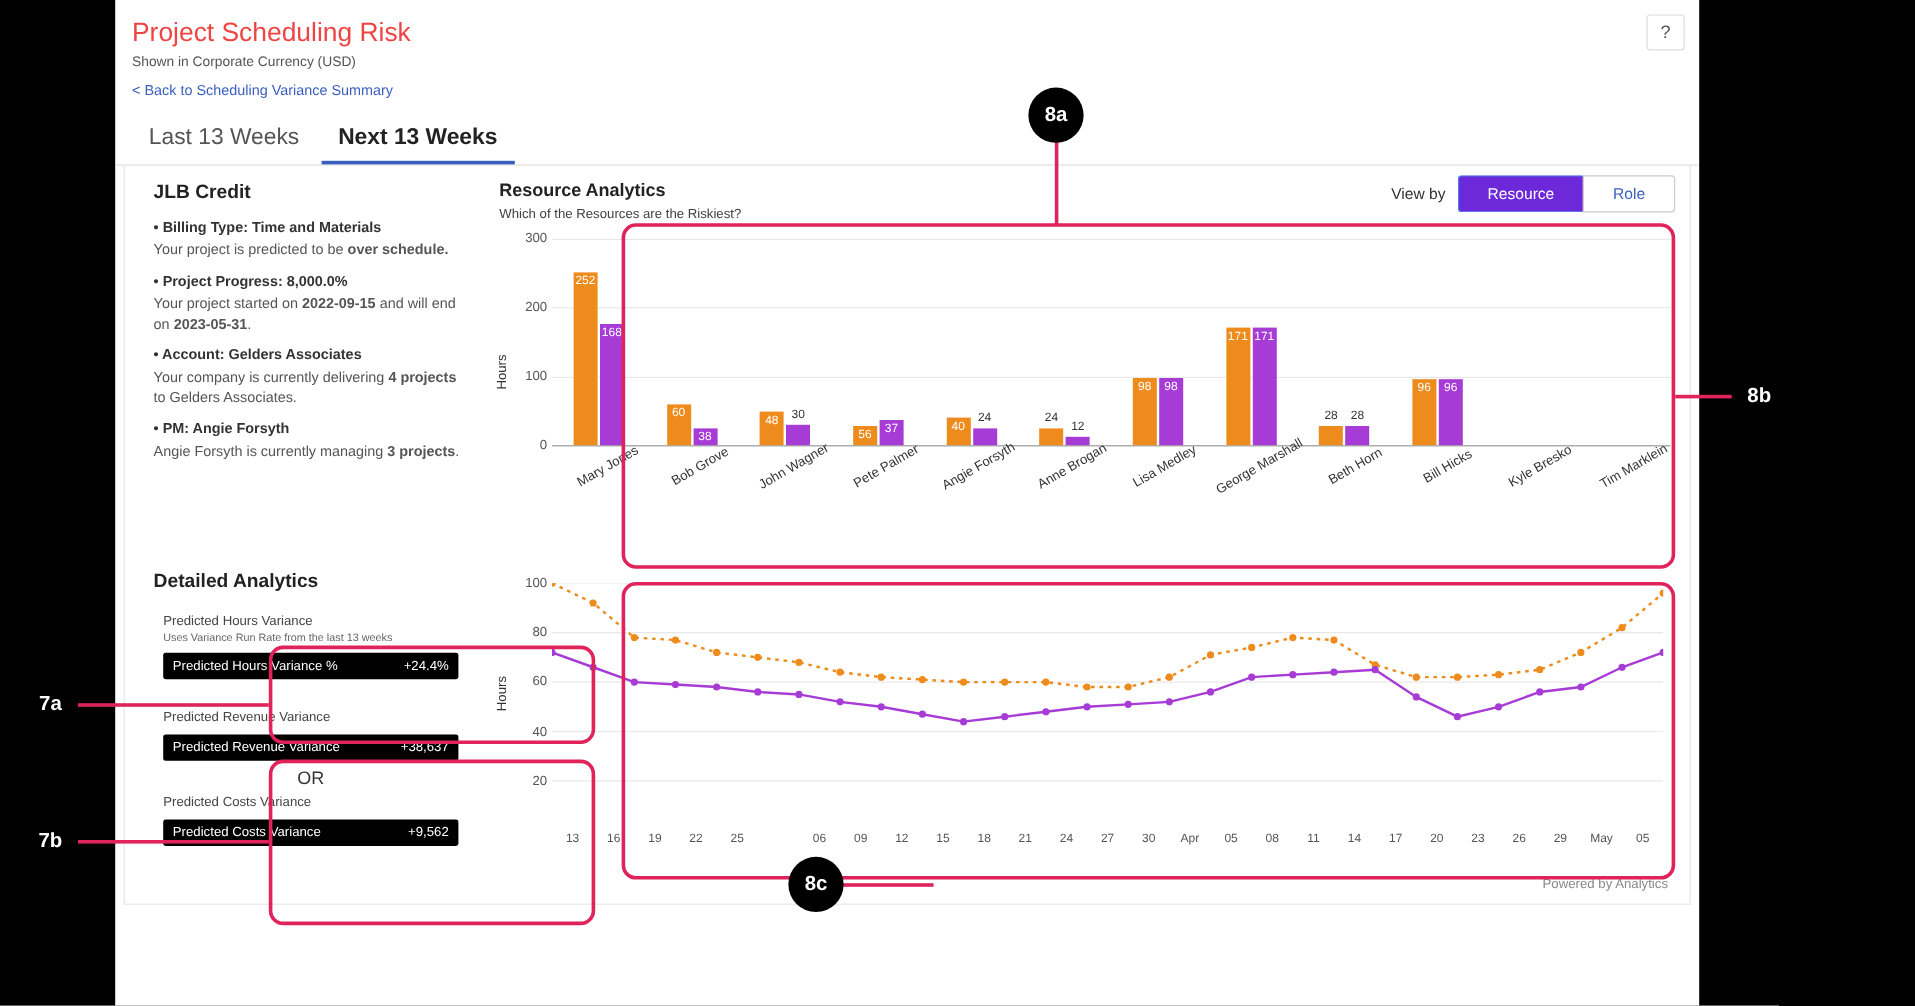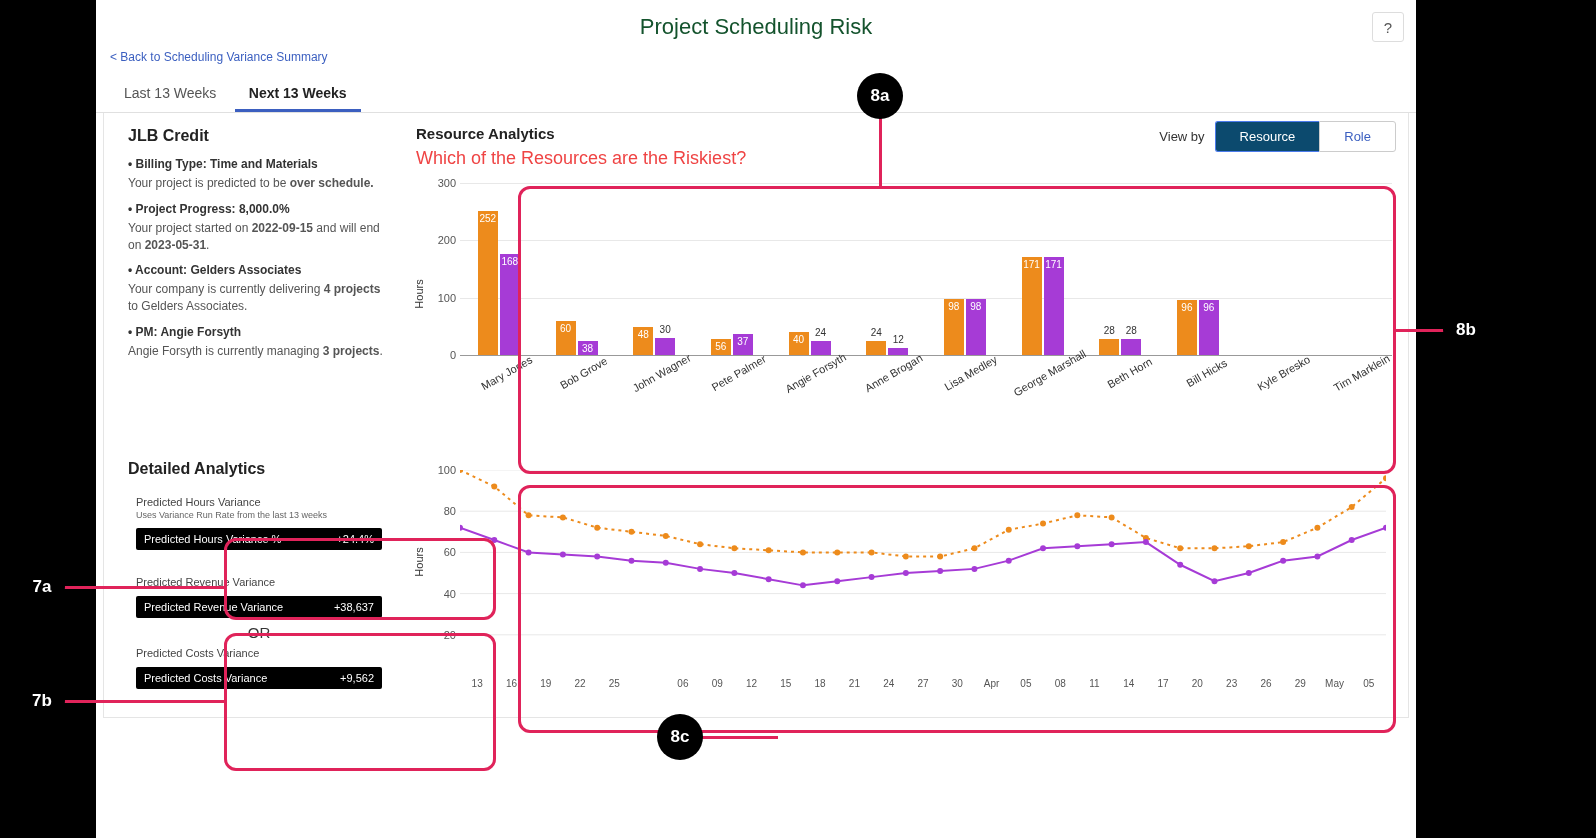--- a/index.html
+++ b/index.html
@@ -13,38 +13,38 @@
 .app-frame {
   position: absolute;
   left: 96px;
   top: 0;
   width: 1320px;
   height: 838px;
   background: #fff;
   overflow: hidden;
 }
 .header-area { padding: 14px 14px 4px 14px; }
-.page-title { font-size: 22px; font-weight: 400; color: #14532d; text-align: center; }
+.page-title { font-size: 22px; font-weight: 400; color: #ef4444; }
 .subtitle { font-size: 11.5px; color: #555; margin-top: 6px; }
 .back-link { font-size: 12px; color: #3b5fc0; margin-top: 10px; display: inline-block; }
 .help-btn {
   position: absolute; right: 12px; top: 12px;
   width: 32px; height: 30px;
   border: 1px solid #ddd; background: #fff;
   font-size: 15px; color: #555; border-radius: 3px;
 }
 .tabs {
   border-bottom: 1px solid #e0e0e0;
   padding-left: 14px;
   margin-top: 8px;
 }
 .tab {
   display: inline-block;
   padding: 8px 14px;
-  font-size: 14px;
+  font-size: 19px;
   color: #555;
   cursor: pointer;
   text-align: right;
 }
 .tab.active {
   font-weight: 700;
   color: #222;
   border-bottom: 3px solid #3b5fc0;
 }
 .content-row {
@@ -71,23 +71,23 @@
   display: flex; align-items: center; gap: 0;
   font-size: 13px;
 }
 .view-by-label { margin-right: 10px; color: #333; }
 .seg-btn {
   border: 1px solid #ccc; padding: 7px 24px; font-size: 13px;
   background: #fff; cursor: pointer;
 }
 .seg-btn.left { border-right: none; border-radius: 3px 0 0 3px; }
 .seg-btn.right { border-radius: 0 3px 3px 0; color: #3b5fc0; }
-.seg-btn.active { background: #0c4a6e; border-color: #4b7bec; color: #fff; }
-
-.chart-question { font-size: 18px; color: #ef4444; margin-top: 6px; }
+.seg-btn.active { background: #6d28d9; border-color: #4b7bec; color: #fff; }
+
+.chart-question { font-size: 11px; color: #404040; margin-top: 6px; }
 
 .bar-chart-area {
   position: relative;
   height: 265px;
   margin-top: 6px;
 }
 .y-axis-label {
   position: absolute; left: -12px; top: 50%;
   transform: rotate(-90deg) translateX(20px);
   font-size: 11px; color: #333;
@@ -202,20 +202,21 @@
 </style>
 </head>
 <body>
 
 <div class="app-frame">
 
   <button class="help-btn">?</button>
 
   <div class="header-area">
     <div class="page-title">Project Scheduling Risk</div>
+    <div class="subtitle">Shown in Corporate Currency (USD)</div>
     <a class="back-link">&lt; Back to Scheduling Variance Summary</a>
   </div>
 
   <div class="tabs">
     <span class="tab">Last 13 Weeks</span>
     <span class="tab active">Next 13 Weeks</span>
   </div>
 
   <div class="content-row first">
     <div class="left-col">
@@ -489,20 +490,21 @@
             <div class="line-x-label">14</div>
             <div class="line-x-label">17</div>
             <div class="line-x-label">20</div>
             <div class="line-x-label">23</div>
             <div class="line-x-label">26</div>
             <div class="line-x-label">29</div>
             <div class="line-x-label">May</div>
             <div class="line-x-label">05</div>
           </div>
       </div>
+      <div class="powered">Powered by Analytics</div>
     </div>
   </div>
 </div>
 
 <div class="hi-box" style="left:518px; top:186px; width:878px; height:288px;"></div>
 <div class="hi-box" style="left:518px; top:485px; width:878px; height:248px;"></div>
 <div class="hi-box" style="left:224px; top:538px; width:272px; height:82px;"></div>
 <div class="hi-box" style="left:224px; top:633px; width:272px; height:138px;"></div>
 
 <div class="connector" style="left:879px; top:118px; width:3px; height:70px;"></div>

